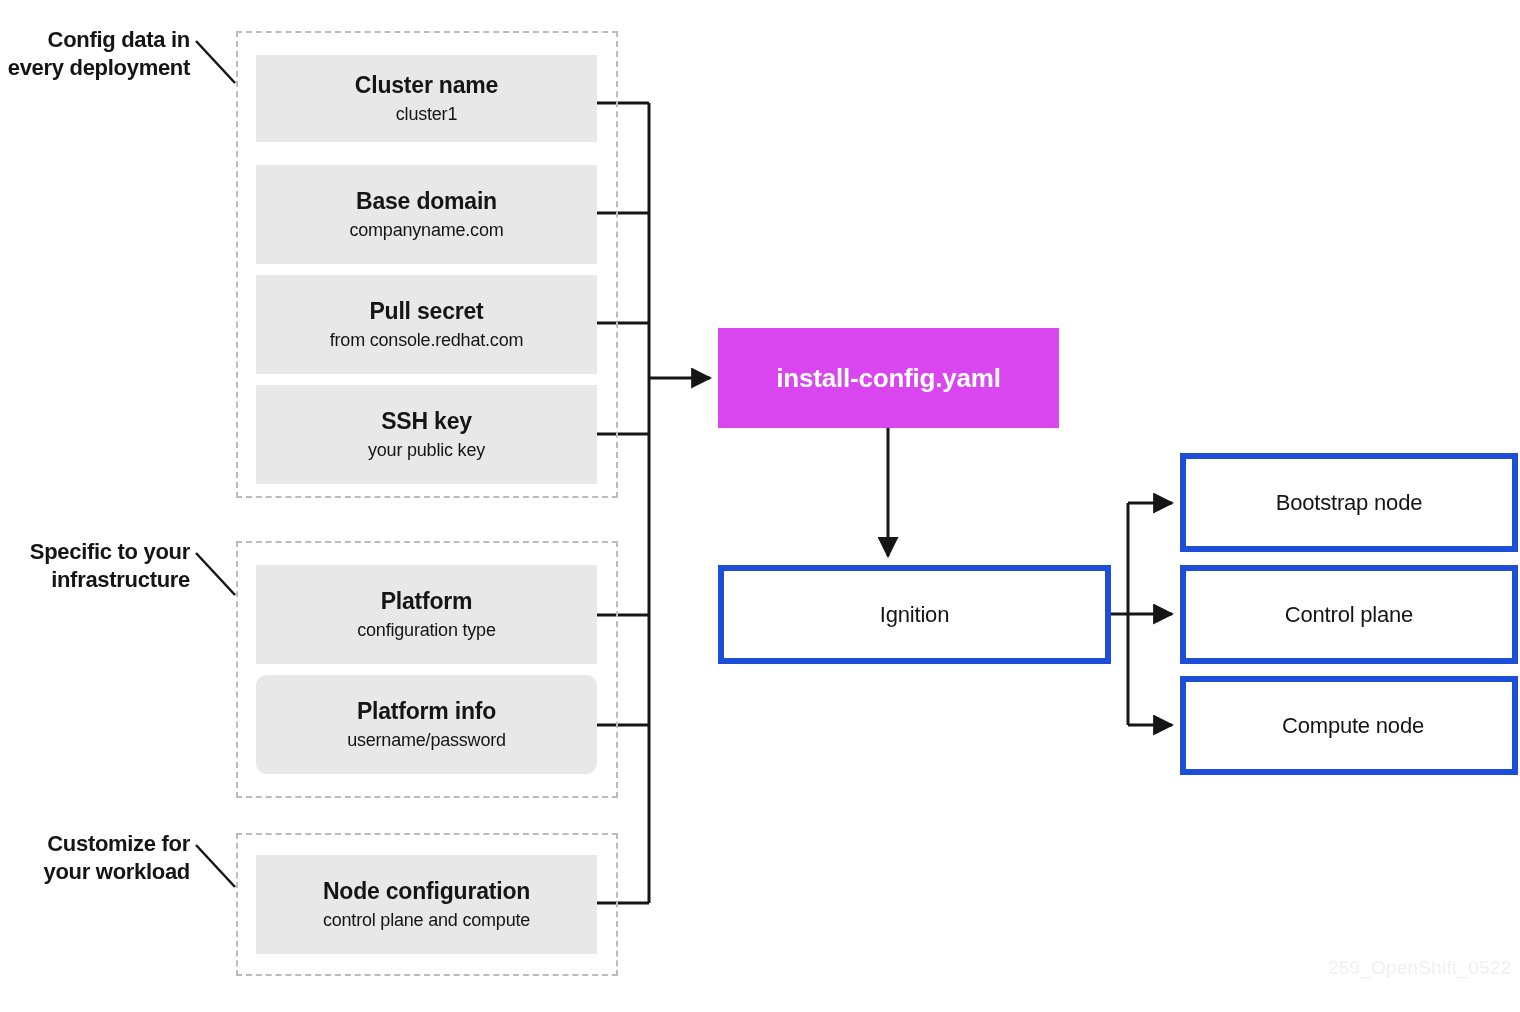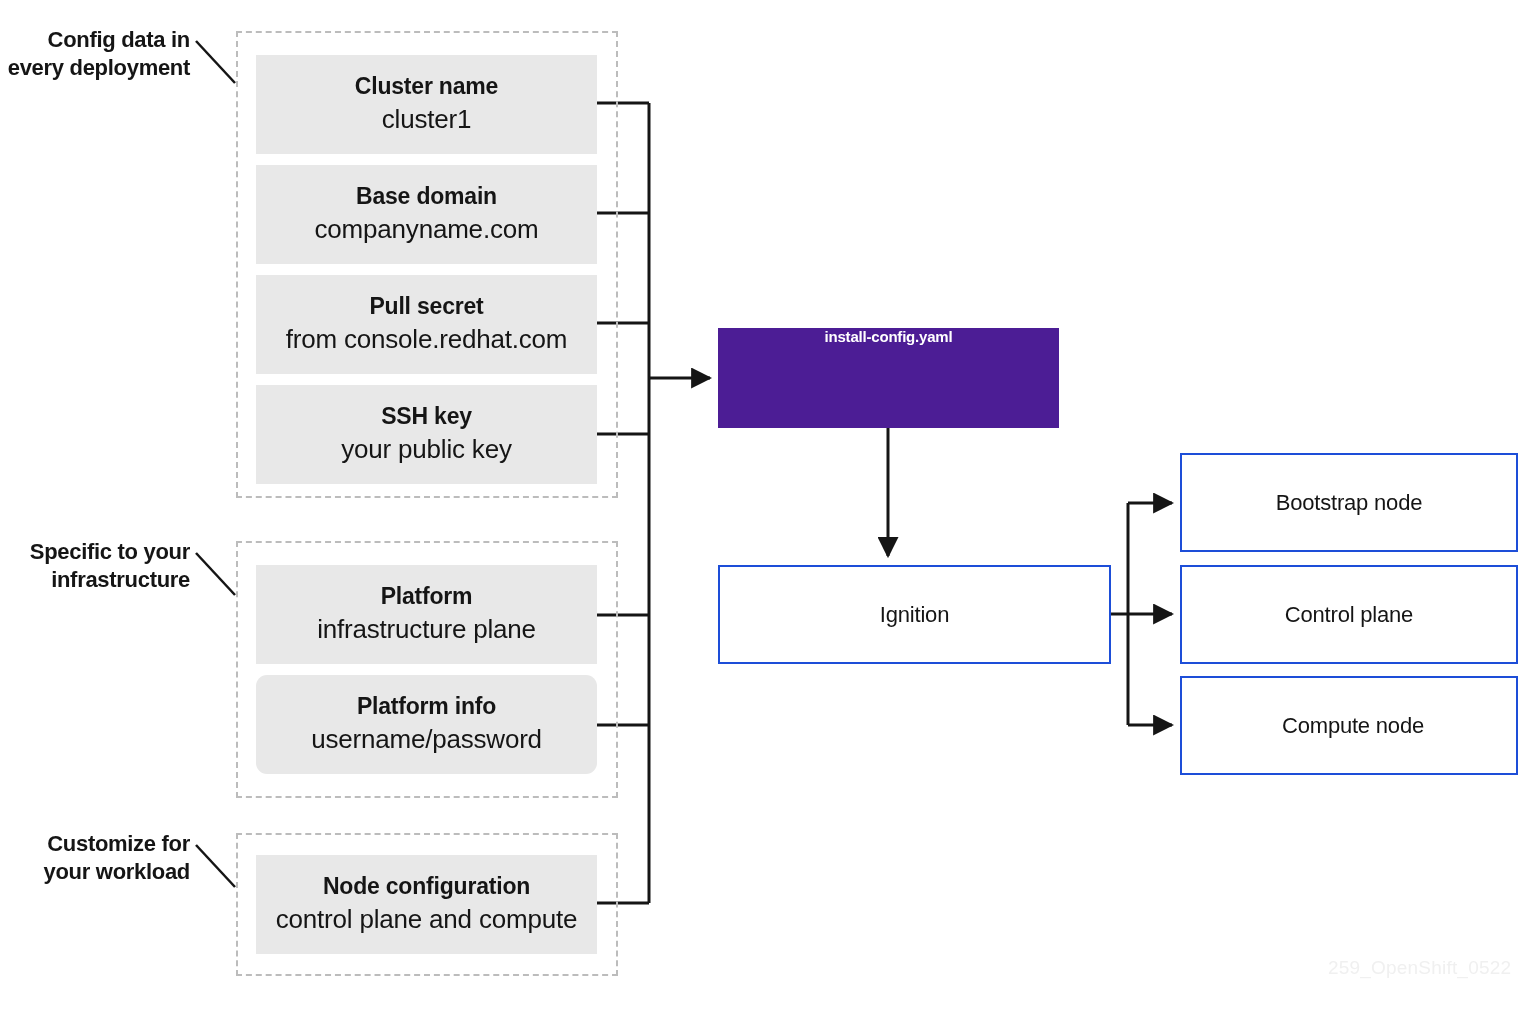--- a/index.html
+++ b/index.html
@@ -39,57 +39,57 @@
     text-align: center;
     color: #151515;
   }
   .card-title {
     font-size: 23px;
     font-weight: bold;
     line-height: 1.25;
     letter-spacing: -0.2px;
   }
   .card-sub {
-    font-size: 26px;
+    font-size: 18px;
     font-weight: normal;
     line-height: 1.3;
     margin-top: 3px;
     letter-spacing: -0.2px;
   }
 
   
   .annotation {
     position: absolute;
     font-size: 22px;
     font-weight: bold;
     color: #151515;
     line-height: 1.28;
     text-align: right;
     letter-spacing: -0.3px;
   }
 
   
   .blue-box {
     position: absolute;
-    background: #4c1d95;
+    background: #d946ef;
     box-sizing: border-box;
     display: flex;
-    align-items: flex-start;
+    align-items: center;
     justify-content: center;
     color: #ffffff;
-    font-size: 15px;
+    font-size: 26px;
     font-weight: bold;
     letter-spacing: -0.2px;
   }
 
   
   .outline-box {
     position: absolute;
     background: #ffffff;
-    border: 2px solid #1d4ed8;
+    border: 6px solid #1d4ed8;
     box-sizing: border-box;
     display: flex;
     align-items: center;
     justify-content: center;
     color: #151515;
     font-size: 22px;
     font-weight: normal;
     letter-spacing: -0.2px;
   }
 
@@ -161,21 +161,21 @@
     <div>infrastructure</div>
   </div>
 
   <div class="annotation" style="left:0px; top:830px; width:190px;">
     <div>Customize for</div>
     <div>your workload</div>
   </div>
 
   <div class="group-box" style="left:236px; top:31px; width:382px; height:467px;"></div>
 
-  <div class="card" style="left:256px; top:55px; width:341px; height:99px;">
+  <div class="card" style="left:256px; top:55px; width:341px; height:87px;">
     <div class="card-title">Cluster name</div>
     <div class="card-sub">cluster1</div>
   </div>
 
   <div class="card" style="left:256px; top:165px; width:341px; height:99px;">
     <div class="card-title">Base domain</div>
     <div class="card-sub">companyname.com</div>
   </div>
 
   <div class="card" style="left:256px; top:275px; width:341px; height:99px;">
@@ -185,21 +185,21 @@
 
   <div class="card" style="left:256px; top:385px; width:341px; height:99px;">
     <div class="card-title">SSH key</div>
     <div class="card-sub">your public key</div>
   </div>
 
   <div class="group-box" style="left:236px; top:541px; width:382px; height:257px;"></div>
 
   <div class="card" style="left:256px; top:565px; width:341px; height:99px;">
     <div class="card-title">Platform</div>
-    <div class="card-sub">infrastructure plane</div>
+    <div class="card-sub">configuration type</div>
   </div>
 
   <div class="card" style="left:256px; top:675px; width:341px; height:99px;border-radius:11px;">
     <div class="card-title">Platform info</div>
     <div class="card-sub">username/password</div>
   </div>
 
   <div class="group-box" style="left:236px; top:833px; width:382px; height:143px;"></div>
 
   <div class="card" style="left:256px; top:855px; width:341px; height:99px;">

